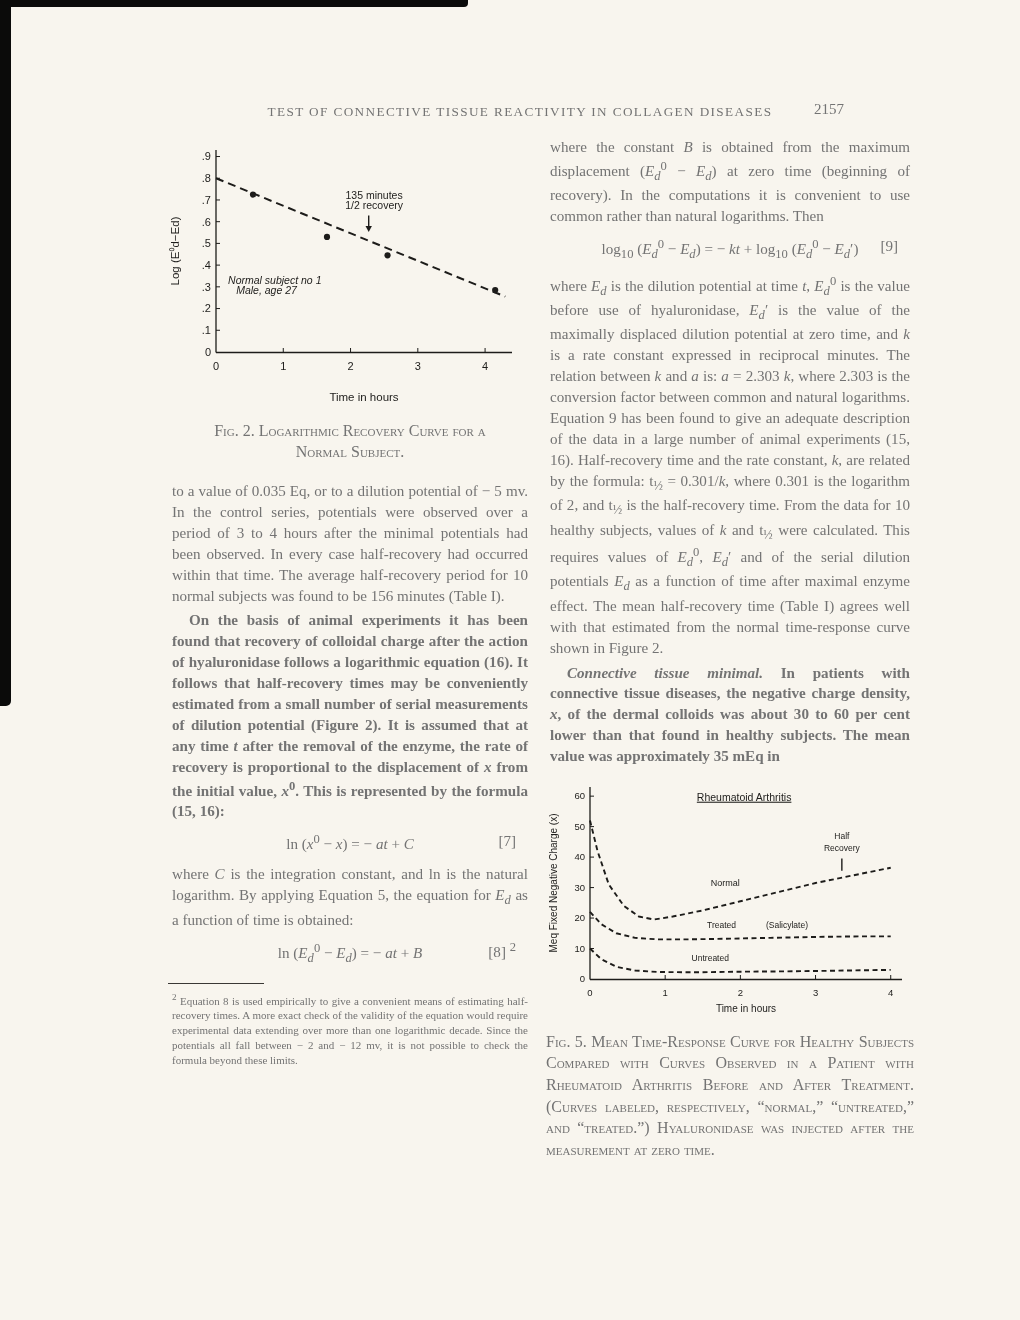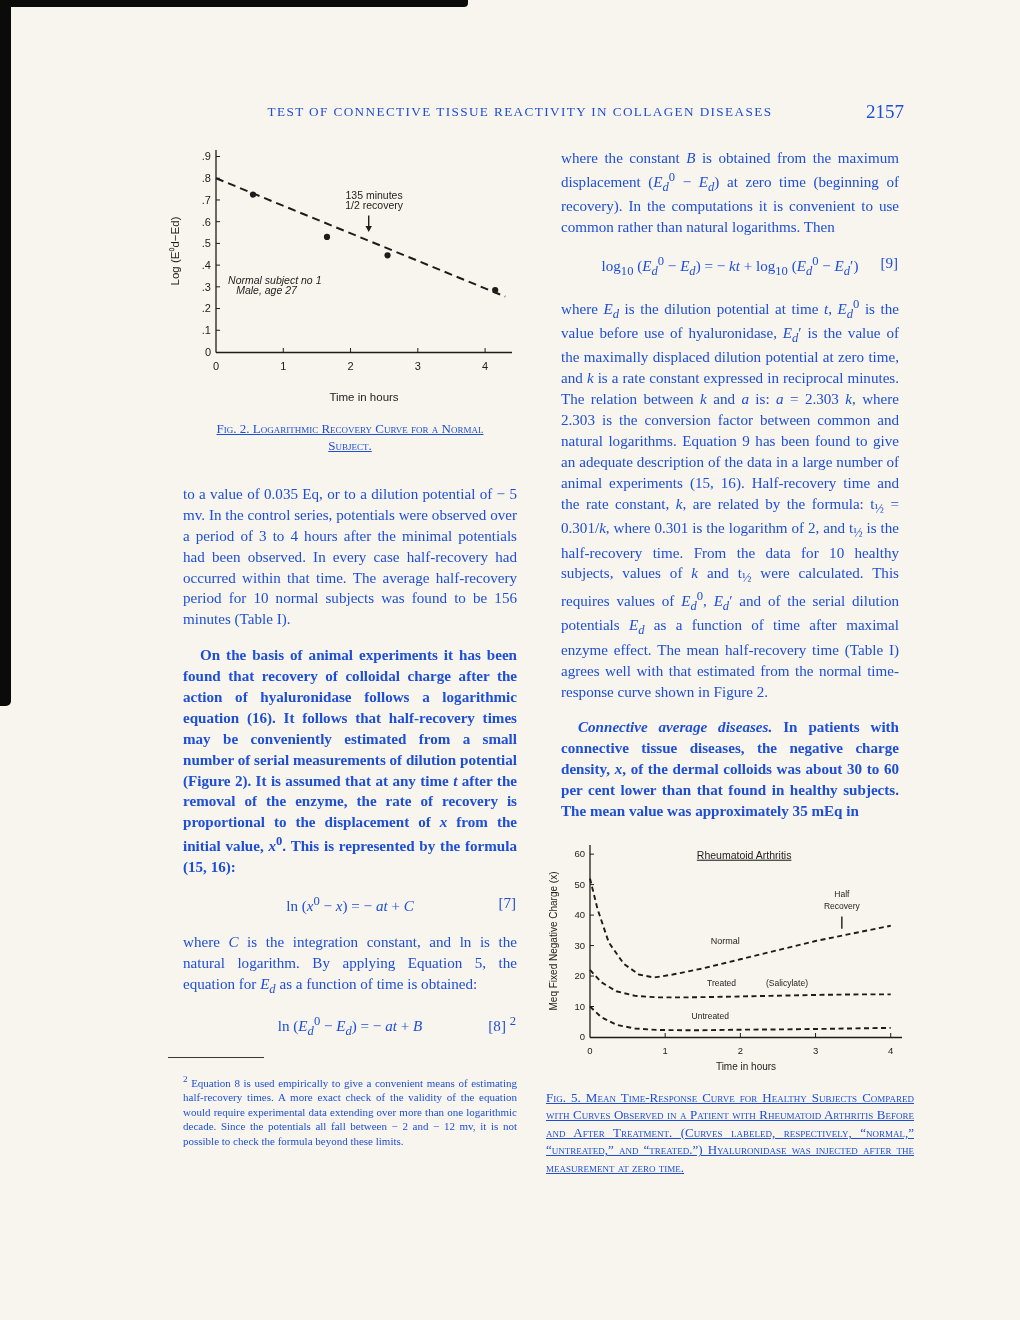--- a/index.html
+++ b/index.html
@@ -1,34 +1,34 @@
 <!DOCTYPE html>
 <html><head>
 <meta charset="utf-8">
 <style>
   html,body{margin:0;padding:0;background:#cfccc3;}
   .page{position:relative;width:1020px;height:1320px;background:#f8f5ee;
-        font-family:"Liberation Serif",serif;color:#1d4ed8;overflow:hidden;}
+        font-family:"Liberation Serif",serif;color:#737373;overflow:hidden;}
   
   .scan-left{position:absolute;left:0;top:0;width:11px;height:706px;background:#0b0b0a;border-radius:0 0 5px 0;}
   .scan-top{position:absolute;left:0;top:0;width:468px;height:7px;background:#0b0b0a;border-radius:0 0 4px 0;}
   
   .running-title{position:absolute;top:104px;left:170px;width:700px;text-align:center;
                  font-size:13.2px;letter-spacing:1.4px;}
-  .page-number{position:absolute;top:101px;left:866px;font-size:19px;}
+  .page-number{position:absolute;top:101px;left:814px;font-size:15px;}
   
   .col{position:absolute;text-align:justify;font-size:15.1px;line-height:1.385;}
   .col.left{left:168px;top:138px;width:364px;}
   .col.right{left:546px;top:133px;width:368px;}
-  p{margin:15px;}
+  p{margin:4px;}
   .indent{text-indent:17px;font-weight:bold;}
   .cont{text-indent:0;}
   .spacer-sm{height:10px;}
   figure{margin:0;}
-  figcaption{font-variant:small-caps;font-size:13px;line-height:1.35;margin-top:8px;text-decoration:underline;}
+  figcaption{font-variant:small-caps;font-size:16px;line-height:1.35;margin-top:8px;}
   .cap-center{text-align:center;padding:0 26px;}
   .cap-justify{text-align:justify;}
   .equation{position:relative;text-align:center;margin:9px 16px;font-size:15.1px;}
   .eq-ref{position:absolute;right:0;top:0;}
   .footnote-rule{width:96px;border:0;border-top:1px solid #3a3835;margin:16px 0 7px 0;}
   .footnote{font-size:11px;line-height:1.34;}
   svg text{font-family:"Liberation Sans",sans-serif;}
   .fig2-wrap{margin-bottom:4px;}
   .fig3-wrap{margin-top:12px;}
 </style>
@@ -107,21 +107,21 @@
     <p class="footnote cont"><sup>2</sup> Equation 8 is used empirically to give a convenient means of estimating half-recovery times.  A more exact check of the validity of the equation would require experimental data extending over more than one logarithmic decade.  Since the potentials all fall between − 2 and − 12 mv, it is not possible to check the formula beyond these limits.</p>
   </div>
 
   <div class="col right">
     <p class="cont">where the constant <i>B</i> is obtained from the maximum displacement (<i>E<sub>d</sub></i><sup>0</sup> − <i>E<sub>d</sub></i>) at zero time (beginning of recovery).  In the computations it is convenient to use common rather than natural logarithms.  Then</p>
     <div class="equation">
       <span>log<sub>10</sub> (<i>E<sub>d</sub></i><sup>0</sup> − <i>E<sub>d</sub></i>) = − <i>kt</i> + log<sub>10</sub> (<i>E<sub>d</sub></i><sup>0</sup> − <i>E<sub>d</sub></i>′)</span>
       <span class="eq-ref">[9]</span>
     </div>
     <p class="cont">where <i>E<sub>d</sub></i> is the dilution potential at time <i>t</i>, <i>E<sub>d</sub></i><sup>0</sup> is the value before use of hyaluronidase, <i>E<sub>d</sub></i>′ is the value of the maximally displaced dilution potential at zero time, and <i>k</i> is a rate constant expressed in reciprocal minutes.  The relation between <i>k</i> and <i>a</i> is: <i>a</i> = 2.303 <i>k</i>, where 2.303 is the conversion factor between common and natural logarithms.  Equation 9 has been found to give an adequate description of the data in a large number of animal experiments (15, 16).  Half-recovery time and the rate constant, <i>k</i>, are related by the formula: t<sub>½</sub> = 0.301/<i>k</i>, where 0.301 is the logarithm of 2, and t<sub>½</sub> is the half-recovery time.  From the data for 10 healthy subjects, values of <i>k</i> and t<sub>½</sub> were calculated.  This requires values of <i>E<sub>d</sub></i><sup>0</sup>, <i>E<sub>d</sub></i>′ and of the serial dilution potentials <i>E<sub>d</sub></i> as a function of time after maximal enzyme effect.  The mean half-recovery time (Table I) agrees well with that estimated from the normal time-response curve shown in Figure 2.</p>
-    <p class="indent"><i>Connective average diseases.</i>  In patients with connective tissue diseases, the negative charge density, <i>x</i>, of the dermal colloids was about 30 to 60 per cent lower than that found in healthy subjects.  The mean value was approximately 35 mEq in</p>
+    <p class="indent"><i>Connective tissue minimal.</i>  In patients with connective tissue diseases, the negative charge density, <i>x</i>, of the dermal colloids was about 30 to 60 per cent lower than that found in healthy subjects.  The mean value was approximately 35 mEq in</p>
     <figure class="fig3-wrap">
       <svg id="fig3-svg" width="368" height="238">
           <line x1="44" y1="200.5" x2="44" y2="8" stroke="#1d1c1a" stroke-width="1.3"></line>
           <line x1="44" y1="200.5" x2="356" y2="200.5" stroke="#1d1c1a" stroke-width="1.3"></line>
           <text x="39" y="203.325" text-anchor="end" font-size="9.5" fill="#1d1c1a">0</text>
           <line x1="44" y1="169.52380952380952" x2="48" y2="169.52380952380952" stroke="#1d1c1a" stroke-width="1"></line>
           <text x="39" y="172.8488095238095" text-anchor="end" font-size="9.5" fill="#1d1c1a">10</text>
           <line x1="44" y1="139.04761904761904" x2="48" y2="139.04761904761904" stroke="#1d1c1a" stroke-width="1"></line>
           <text x="39" y="142.37261904761903" text-anchor="end" font-size="9.5" fill="#1d1c1a">20</text>
           <line x1="44" y1="108.57142857142858" x2="48" y2="108.57142857142858" stroke="#1d1c1a" stroke-width="1"></line>

